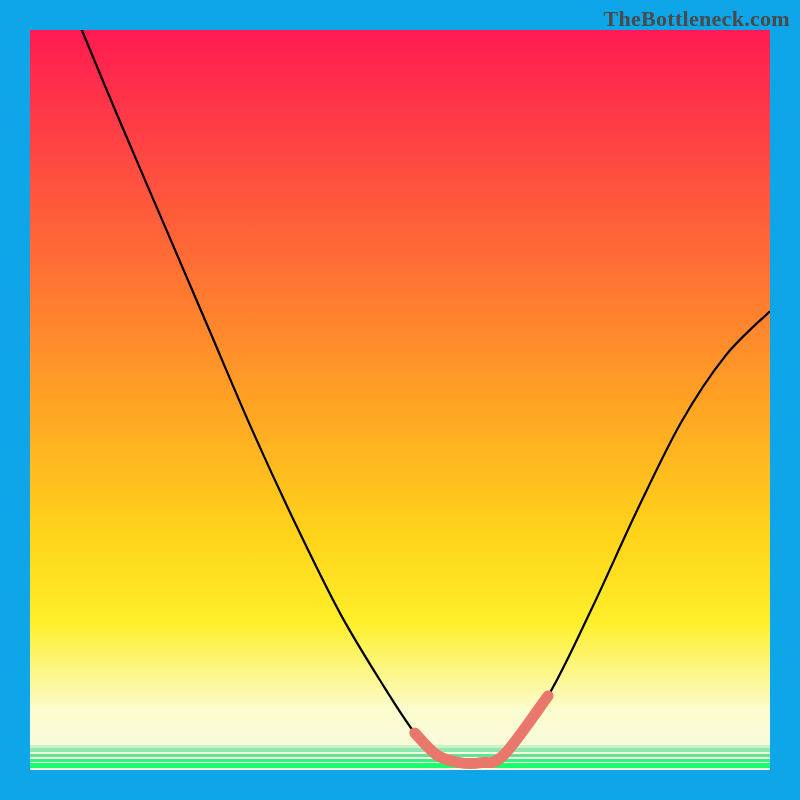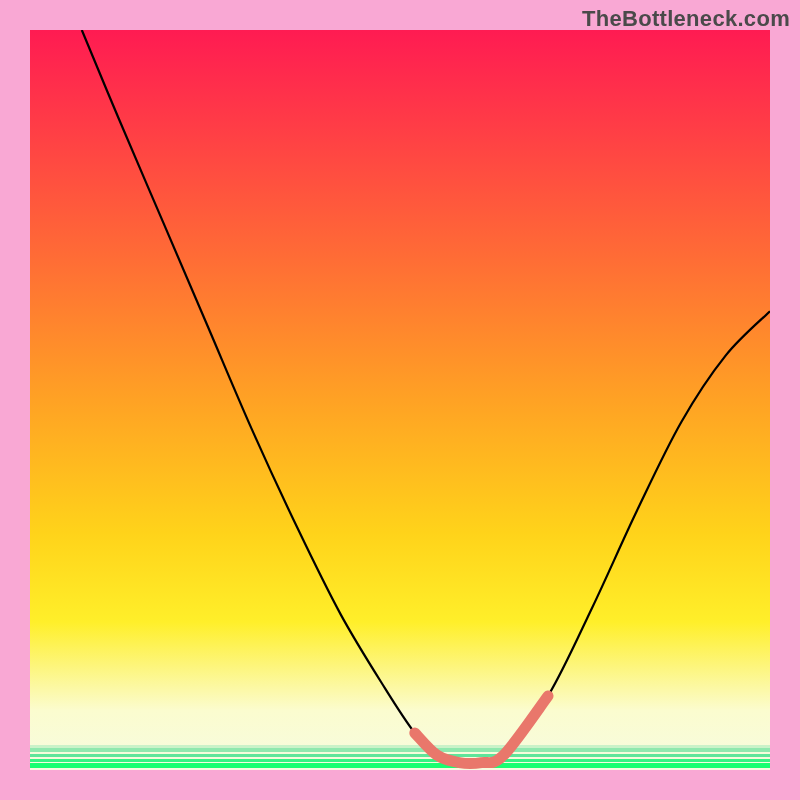--- a/index.html
+++ b/index.html
@@ -8,21 +8,22 @@
     width: 800px;
     height: 800px;
     background: #000;
     overflow: hidden;
     font-family: Arial, Helvetica, sans-serif;
   }
   .frame {
     position: relative;
     width: 800px;
     height: 800px;
-    background: #f9a8d4;
+    background: #0ea5e9;
+    font-family: Liberation Serif, serif;
   }
   .watermark {
     position: absolute;
     top: 6px;
     right: 10px;
     color: #4a4a4a;
     font-size: 22px;
     font-weight: 600;
     letter-spacing: 0.3px;
     z-index: 10;

